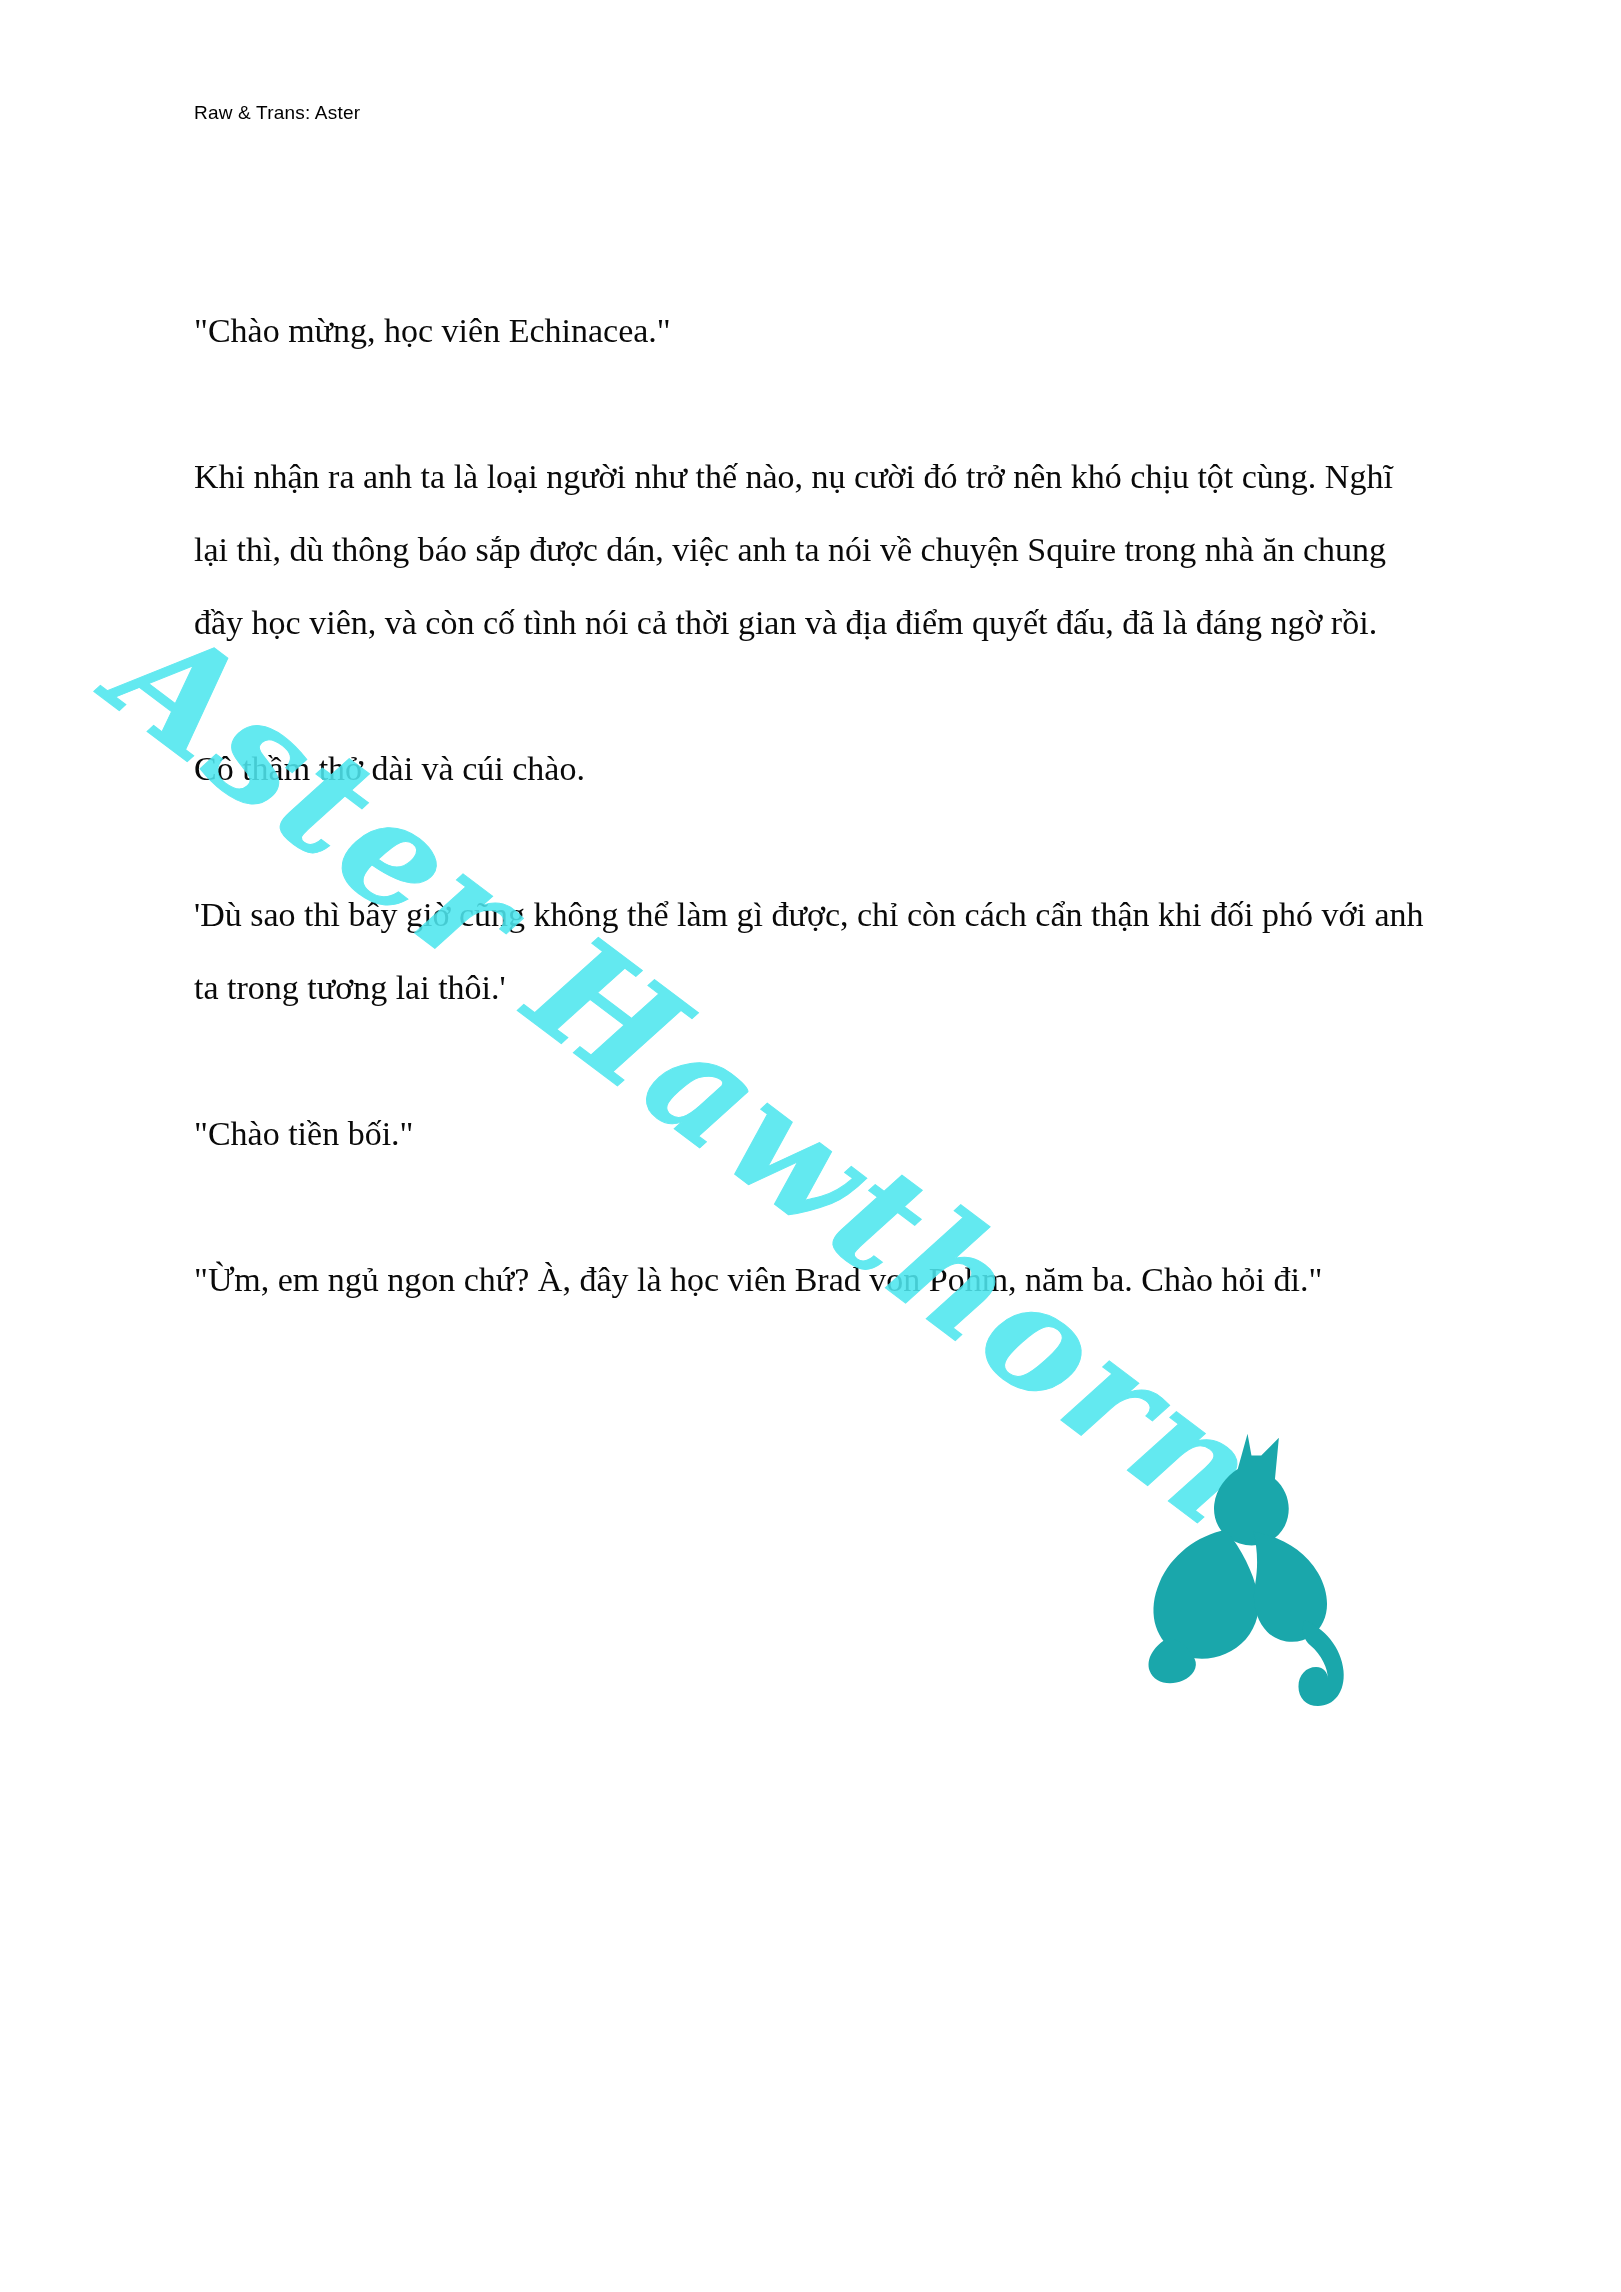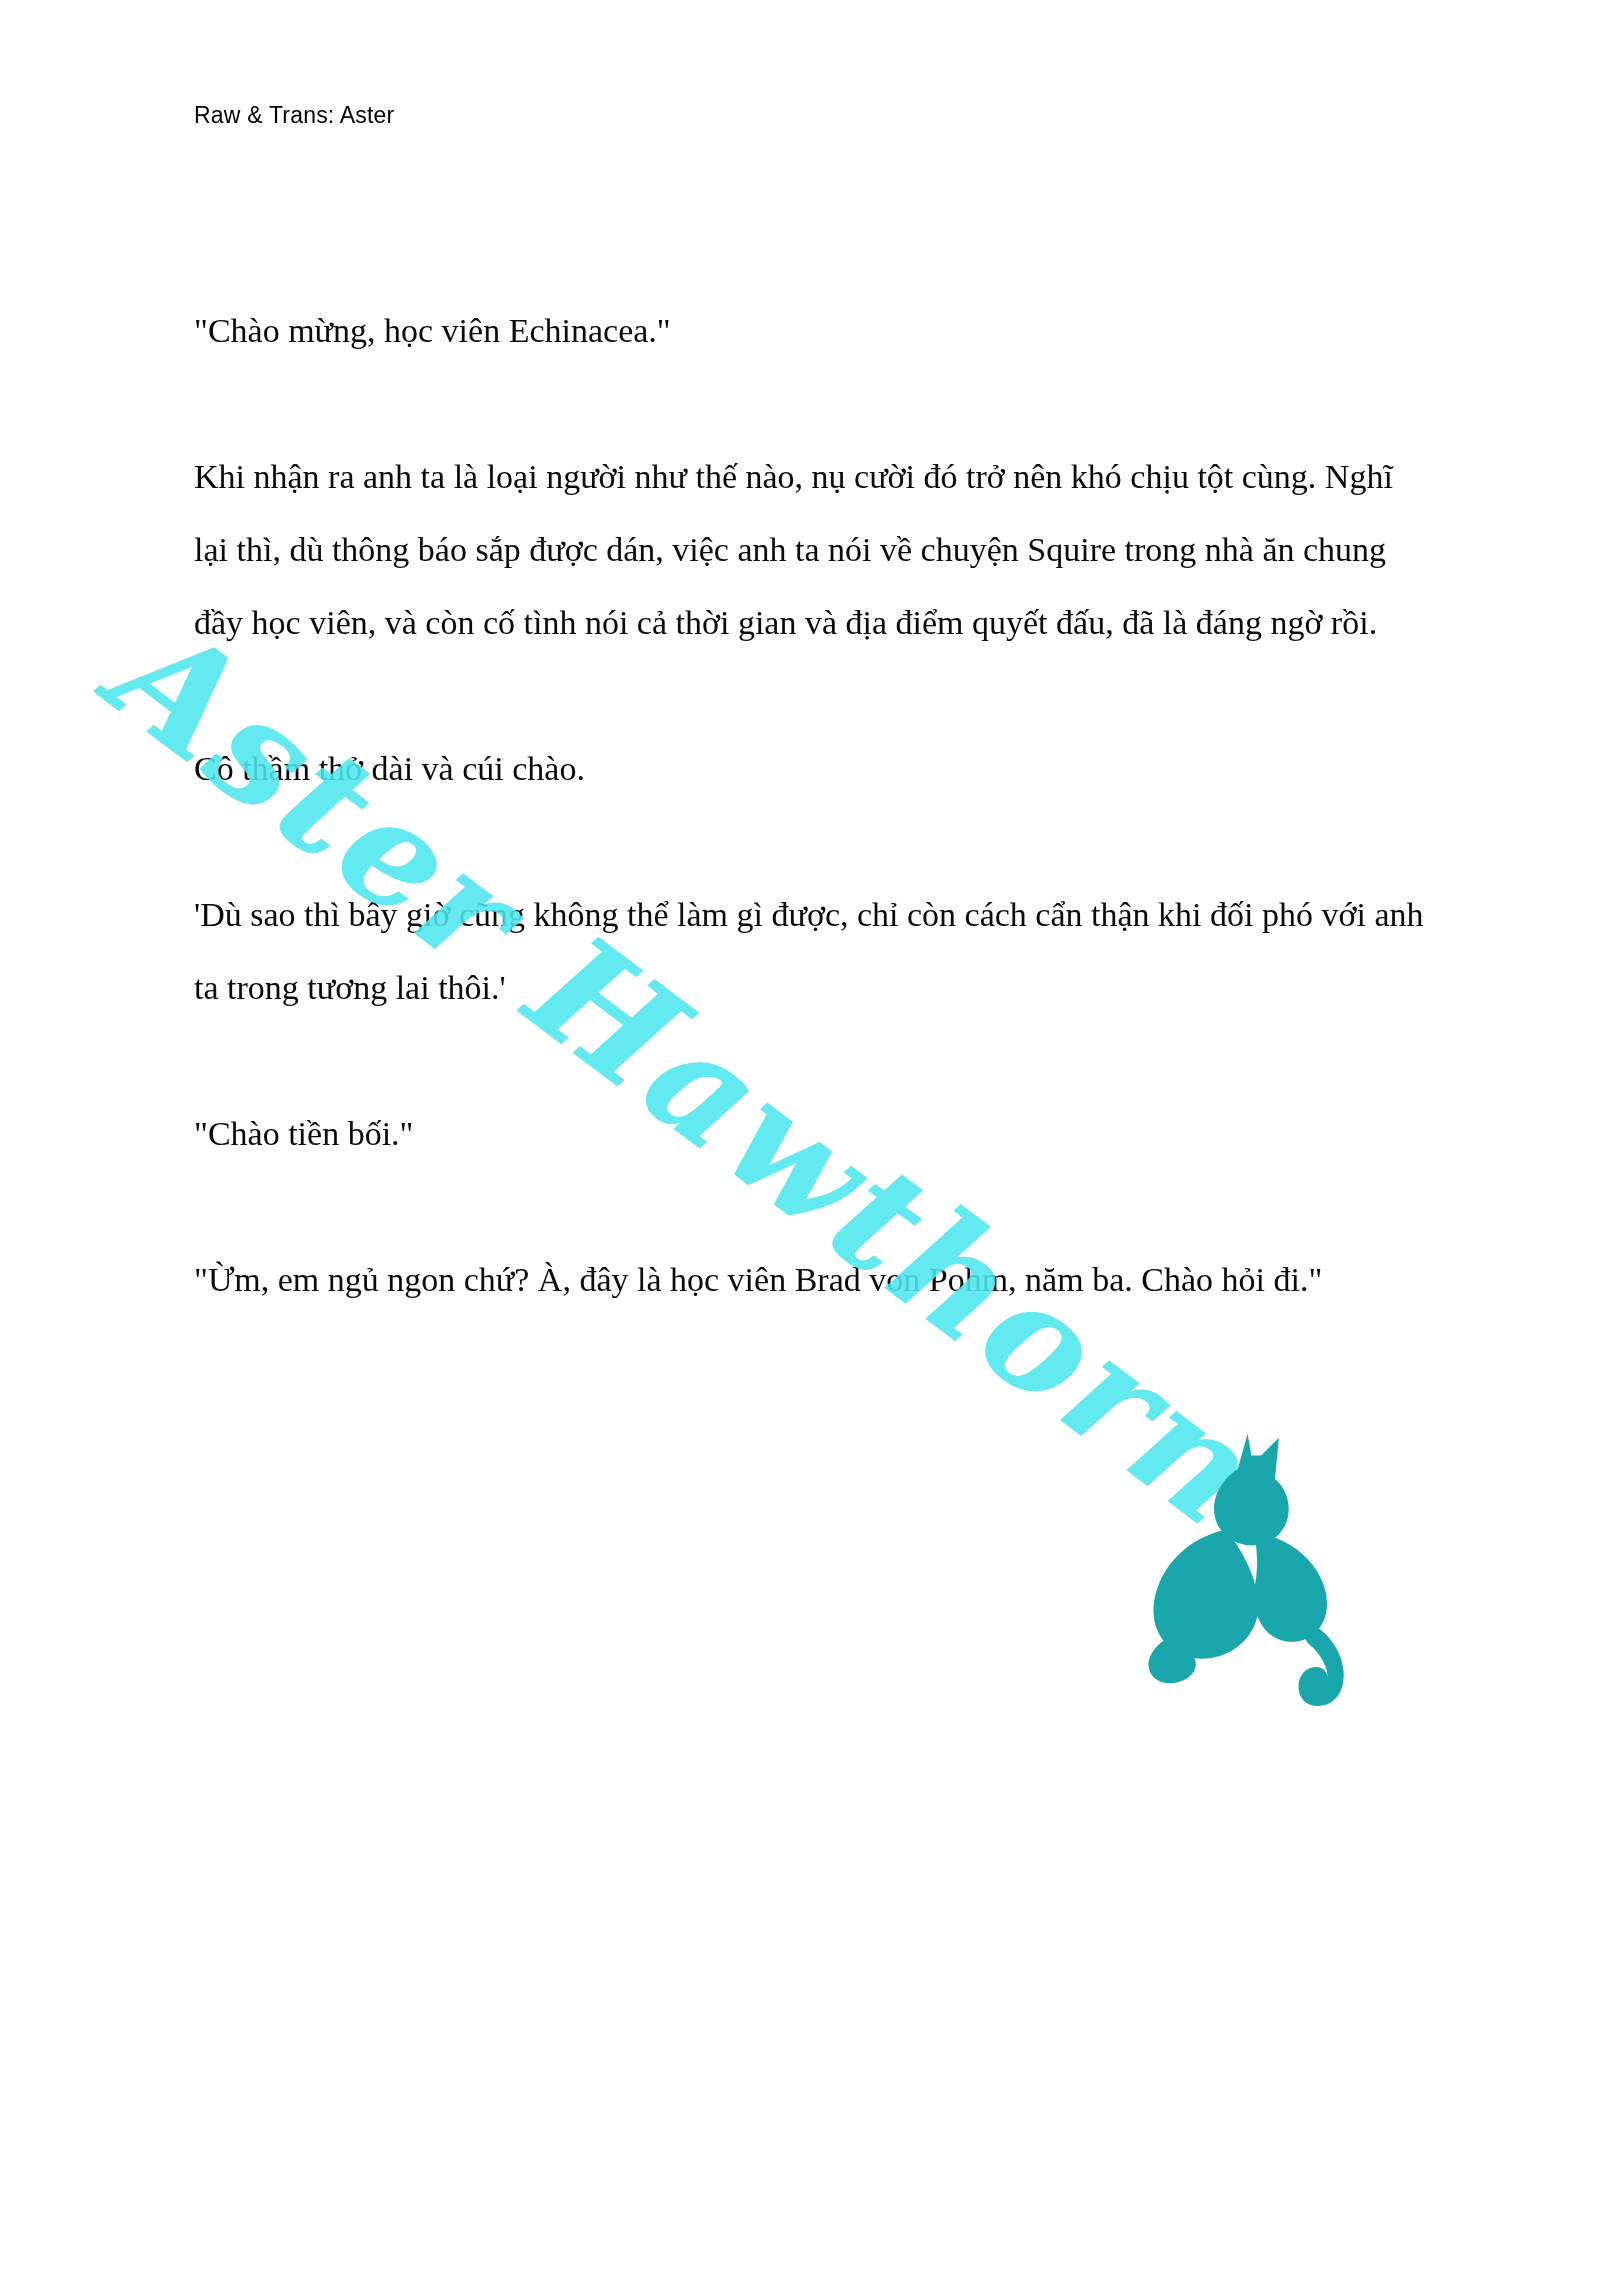--- a/index.html
+++ b/index.html
@@ -12,21 +12,21 @@
     width: 1621px;
     height: 2293px;
     background: #ffffff;
     overflow: hidden;
   }
   .header {
     position: absolute;
     left: 194px;
     top: 102px;
     font-family: "Liberation Sans", sans-serif;
-    font-size: 23px;
+    font-size: 19px;
     color: #000000;
     letter-spacing: 0.2px;
     white-space: nowrap;
   }
   .body-col {
     position: absolute;
     left: 194px;
     top: 294px;
     width: 1235px;
     font-family: "Liberation Serif", "DejaVu Serif", serif;

